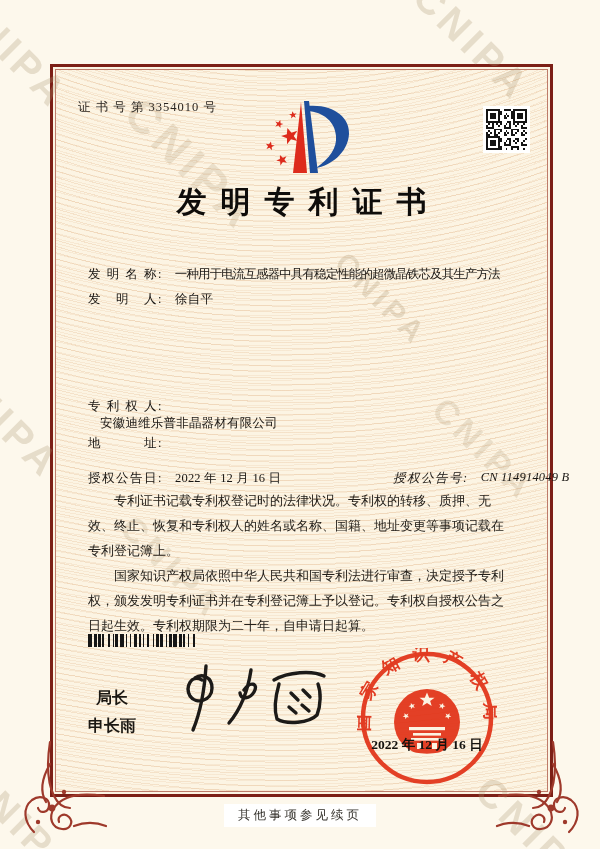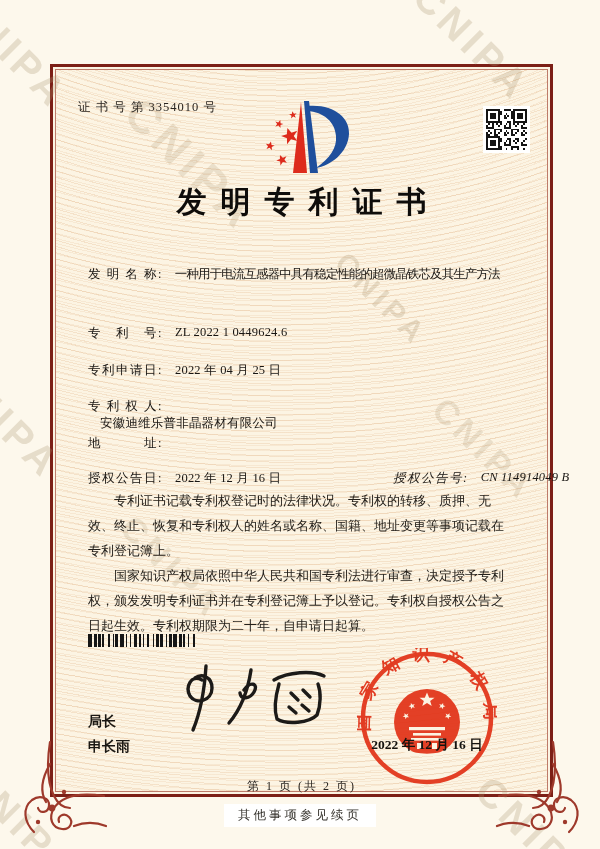--- a/index.html
+++ b/index.html
@@ -71,22 +71,22 @@
   .fr5{top:398px;flex-direction:column;} .fr6{top:435px;text-align:center;} .fr7{top:470px;}
   .grant-no{position:absolute;left:305px;top:0;display:flex;white-space:pre;font-style:italic;}
 
   
   .law{position:absolute;left:88px;top:488px;width:428px;font-size:13px;line-height:25px;color:#24201b;}
   .law p{margin:0;text-indent:2em;}
 
   
   .barcode{position:absolute;left:88px;top:634px;height:13px;display:flex;align-items:stretch;}
   .barcode i{display:block;height:100%;}
-  .officials{position:absolute;left:88px;top:713px;font-family:"Liberation Sans","DejaVu Sans",sans-serif;
-    font-weight:bold;font-size:14px;color:#1b1813;}
+  .officials{position:absolute;left:88px;top:688px;font-family:"Liberation Sans","DejaVu Sans",sans-serif;
+    font-weight:bold;font-size:16px;color:#1b1813;text-align:center;}
   .officials div{margin-bottom:7px;}
   .signature{position:absolute;left:178px;top:660px;width:155px;height:78px;}
   .seal{position:absolute;left:357px;top:648px;width:140px;height:140px;}
   .page-no{position:absolute;left:50px;width:503px;top:778px;text-align:center;font-size:12px;color:#2a2520;letter-spacing:2px;}
   .cont-note{position:absolute;left:0;width:600px;top:804px;text-align:center;z-index:5;}
   .cont-note span{display:inline-block;background:#ffffff;padding:3px 14px;font-size:12.5px;letter-spacing:3px;color:#33302a;}
 
   .ornament{position:absolute;width:108px;height:108px;z-index:6;}
   .orn-left{left:4px;top:734px;}
   .orn-right{left:491px;top:734px;transform:scaleX(-1);}
@@ -577,27 +577,23 @@
         <div class="qm"></div>
         <div></div>
       </div>
 
     <div class="title">发明专利证书</div>
 
     <div class="field-row fr1">
       <span class="flabel">发 明 名 称:</span>
       <span class="fvalue">一种用于电流互感器中具有稳定性能的超微晶铁芯及其生产方法</span>
     </div>
-    <div class="field-row fr3">
-      <span class="flabel">专　利　号:</span>
-      <span class="fvalue">ZL 2022 1 0449624.6</span>
-    </div>
-    <div class="field-row fr4">
-      <span class="flabel">专利申请日:</span>
-      <span class="fvalue">2022 年 04 月 25 日</span>
+    <div class="field-row fr2">
+      <span class="flabel">发　明　人:</span>
+      <span class="fvalue">徐自平</span>
     </div>
     <div class="field-row fr5">
       <span class="flabel">专 利 权 人:</span>
       <span class="fvalue">安徽迪维乐普非晶器材有限公司</span>
     </div>
     <div class="field-row fr6">
       <span class="flabel">地　　　址:</span>
     </div>
     <div class="field-row fr7">
       <span class="flabel">授权公告日:</span>
@@ -698,21 +694,20 @@
           <rect x="56" y="85" width="28" height="2.6" fill="#fcf4e3"></rect>
           <rect x="54" y="90" width="32" height="2.6" fill="#fcf4e3"></rect>
           <rect x="60" y="95" width="5" height="6" fill="#fcf4e3"></rect>
           <rect x="75" y="95" width="5" height="6" fill="#fcf4e3"></rect>
           <path d="M44,102 Q70,112 96,102" stroke="#fcf4e3" stroke-width="2.6" fill="none"></path>
         </g>
       </g>
       <text x="70" y="101" text-anchor="middle" font-size="13.5" font-weight="bold" fill="#15130f" font-family="'Liberation Serif',serif">2022 年 12 月 16 日</text>
     </svg>
 
-    <div class="page-no">第 1 页 (共 2 页)</div>
   </div>
 
   <svg class="ornament orn-left" viewBox="0 0 108 108" aria-hidden="true">
     <g fill="none" stroke="#9e392b" stroke-width="2.2" stroke-linecap="round">
       <path d="M100,62 C74,58 58,62 50,74 C44,84 48,94 58,95 C66,96 70,88 65,83 C60,78 53,82 55,88"></path>
       <path d="M46,8 C42,34 44,50 50,62 C54,70 60,74 66,74"></path>
       <path d="M46,30 C38,44 36,58 42,68"></path>
       <path d="M30,98 C20,88 18,74 28,66 C36,60 46,64 45,72 C44,79 36,80 34,74"></path>
       <path d="M70,92 C80,88 92,88 102,92"></path>
       <circle cx="48" cy="74" r="3.4" fill="#9e392b" stroke="none"></circle>

